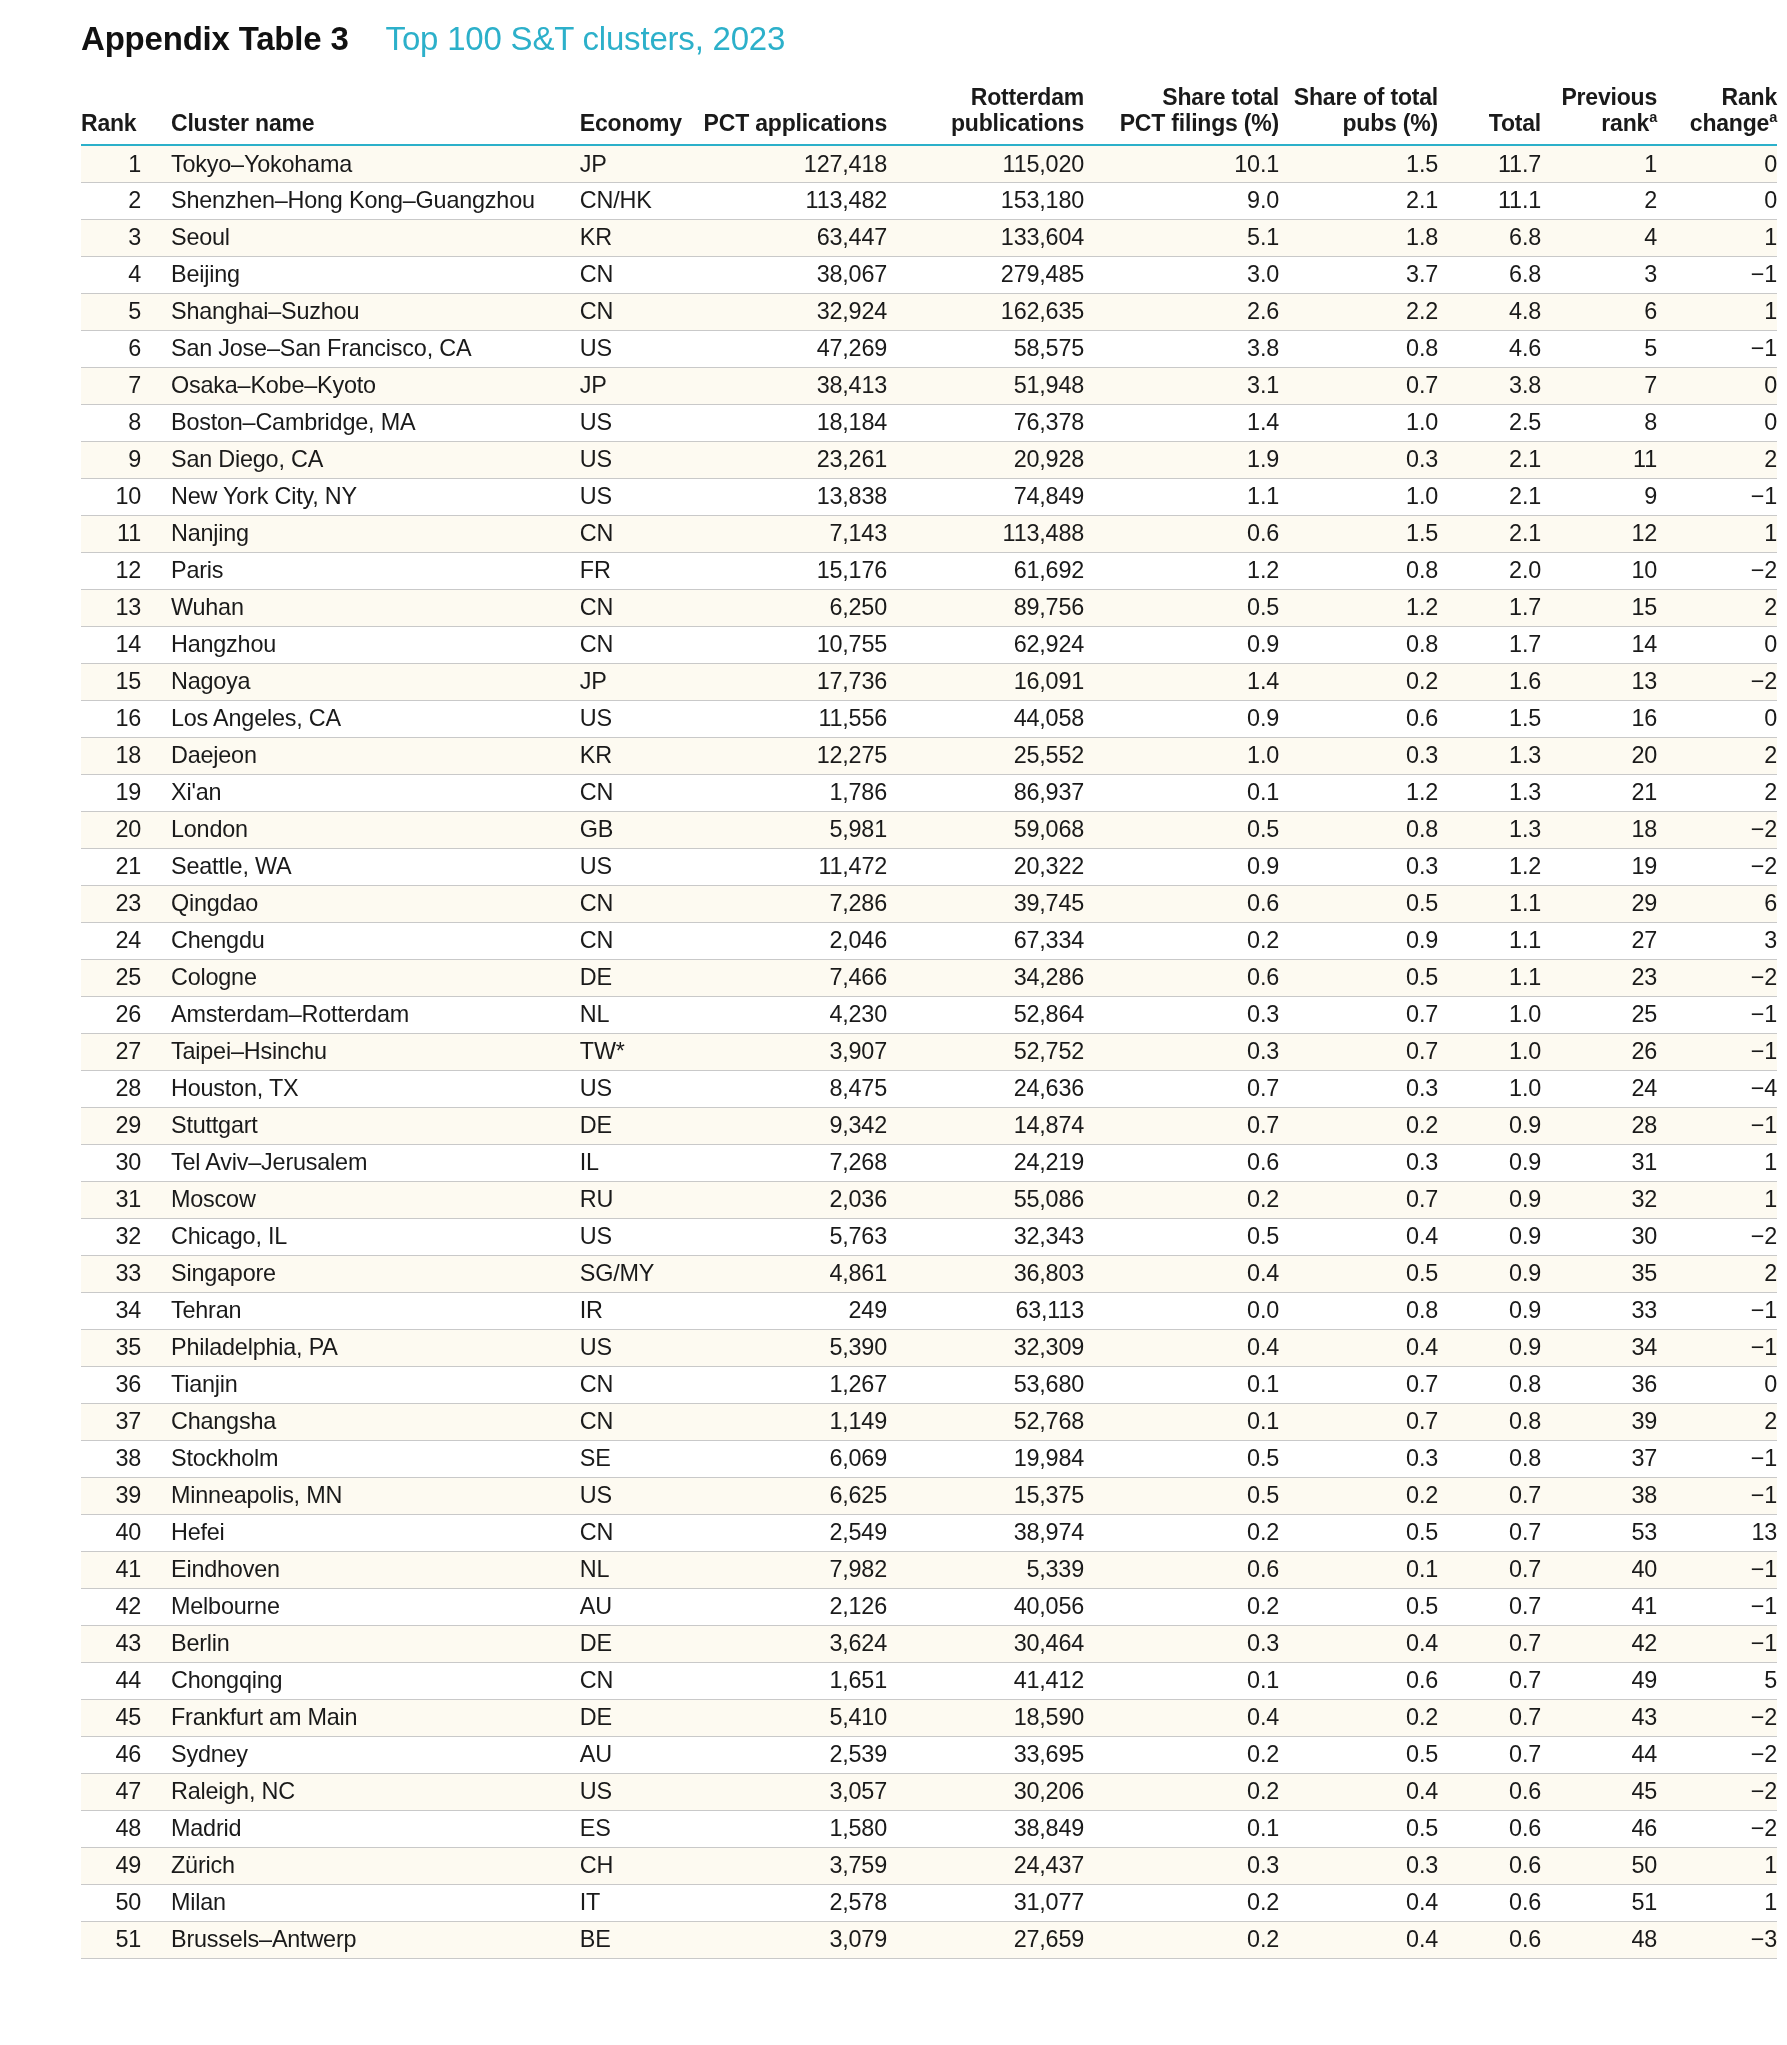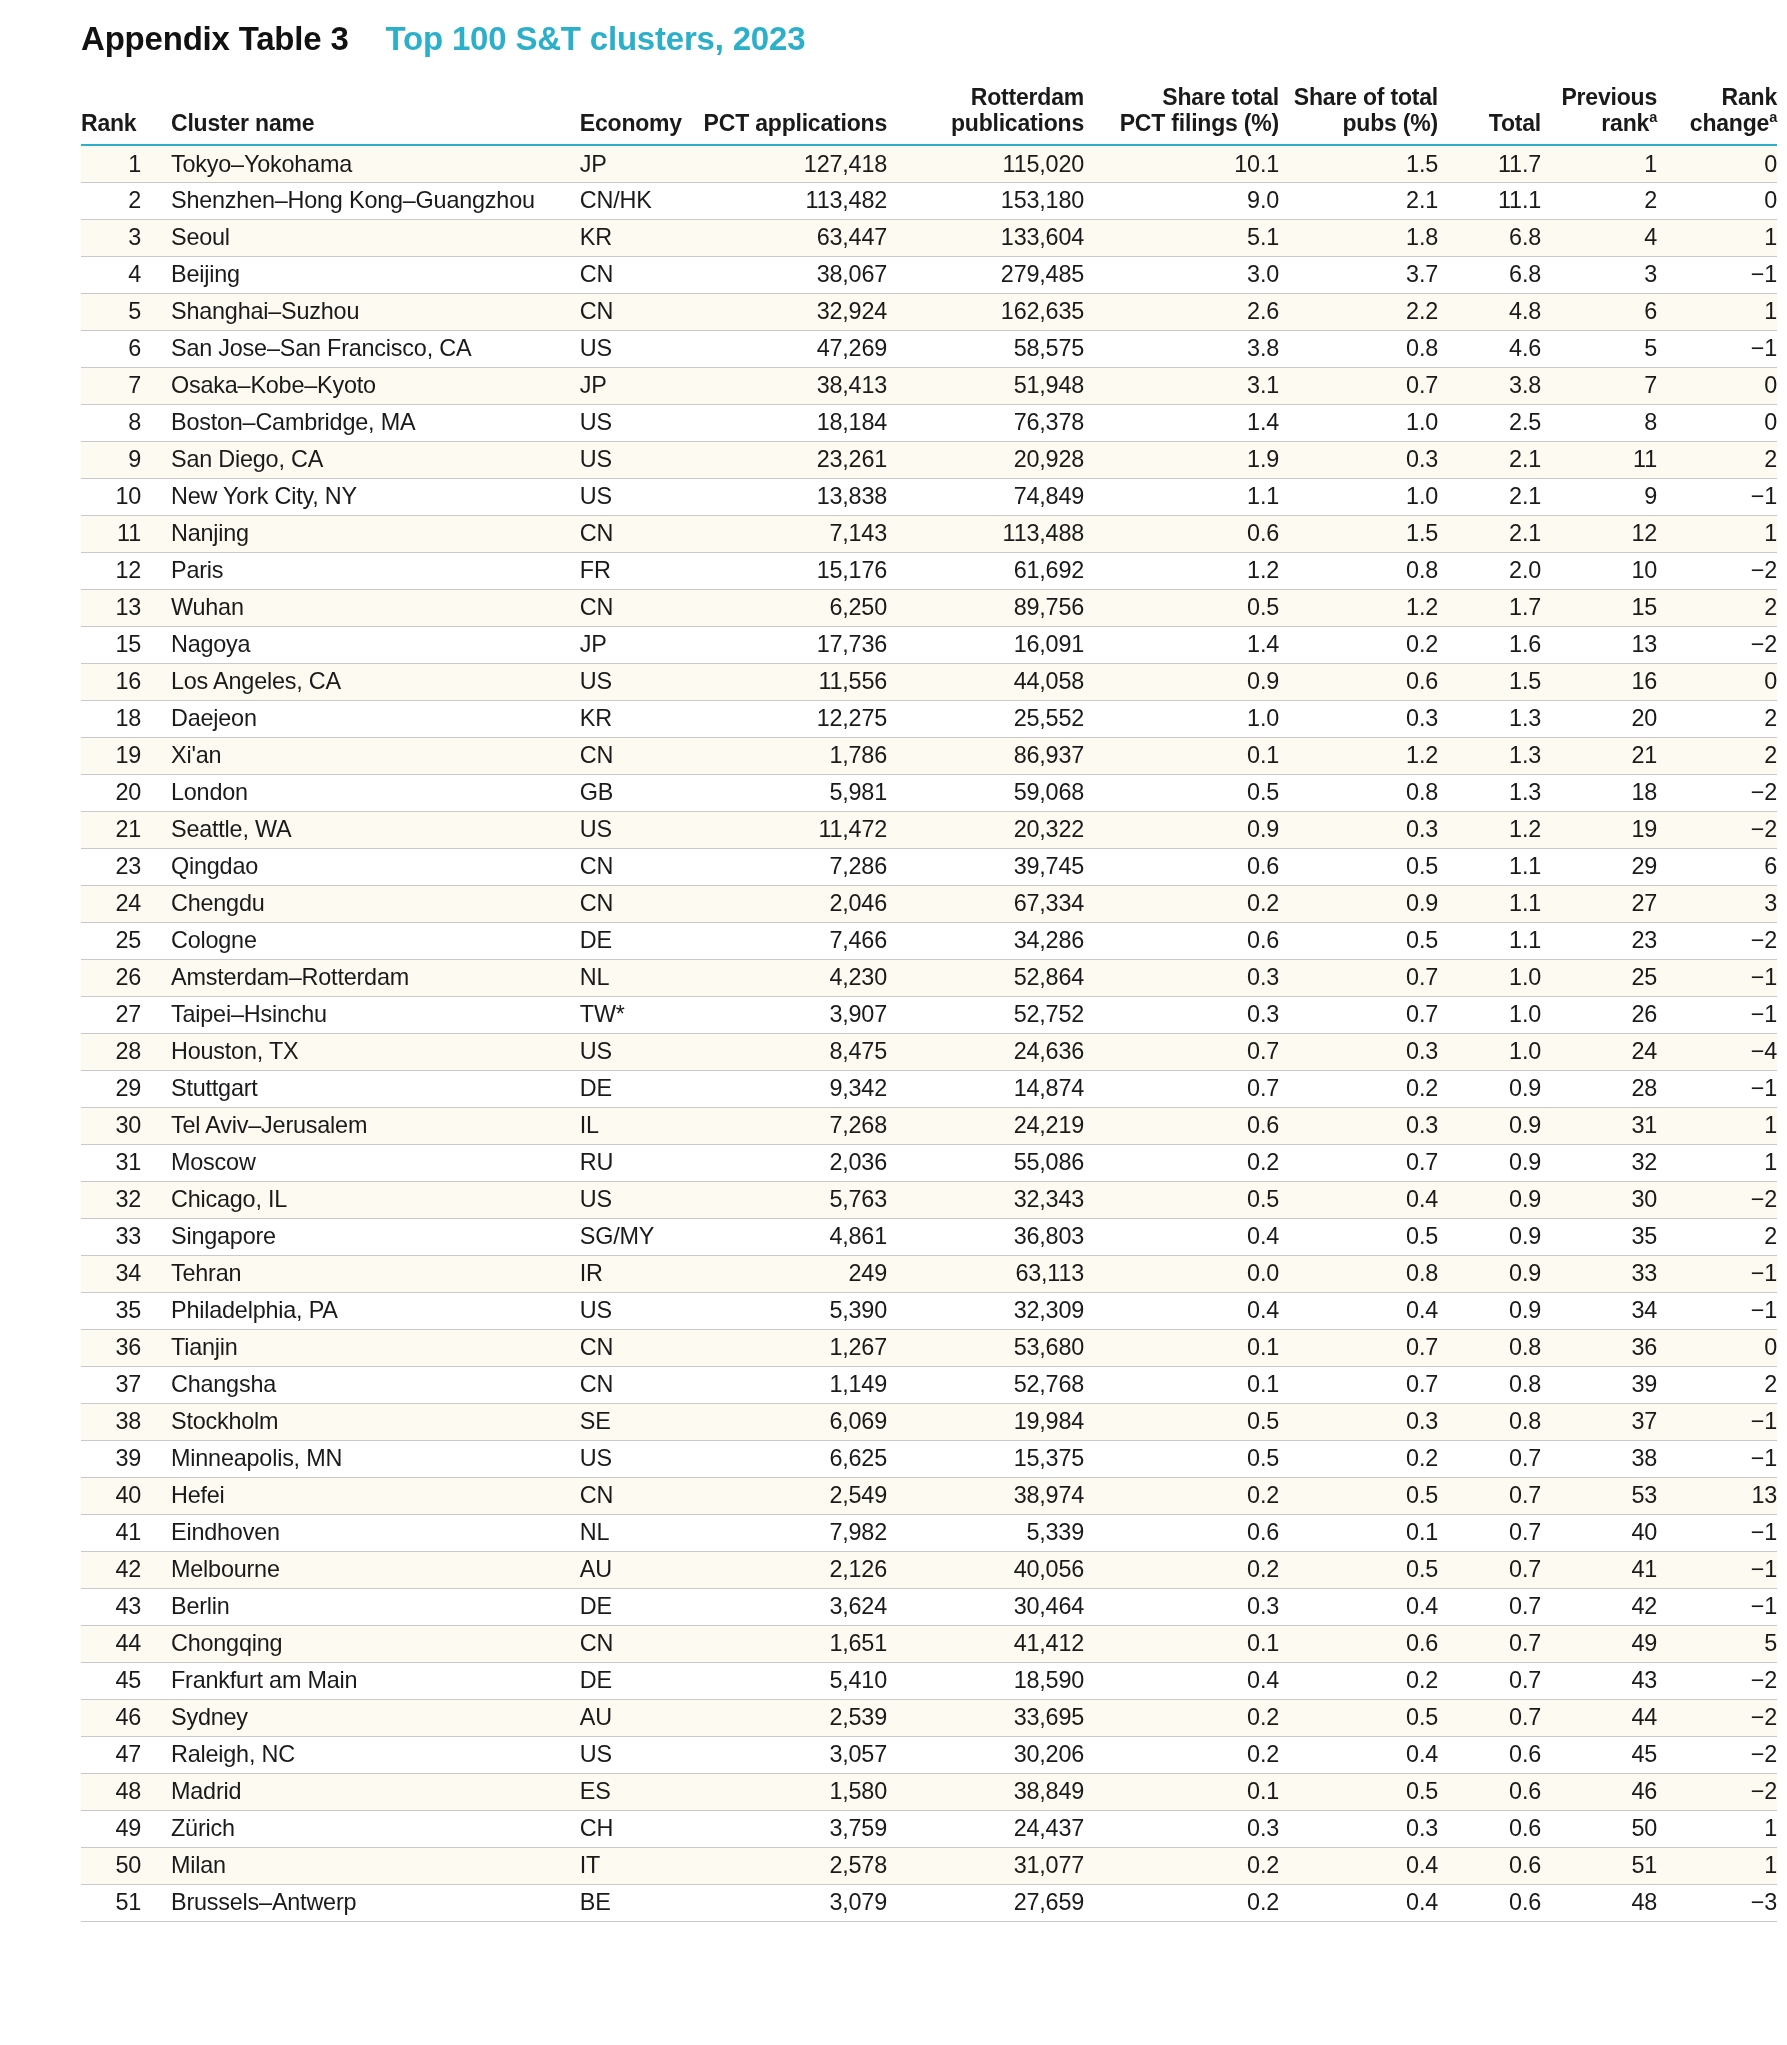--- a/index.html
+++ b/index.html
@@ -5,21 +5,21 @@
   * { margin:0; padding:0; box-sizing:border-box; }
   html,body { background:#ffffff; }
   body {
     width:1787px; height:2045px; overflow:hidden;
     font-family:"Liberation Sans","DejaVu Sans",sans-serif;
     color:#1a1a1a; letter-spacing:-0.2px;
   }
   .page { padding:17px 13.6px 0 81px; }
   .title-row { display:flex; align-items:baseline; gap:37px; margin:3.4px 0 25.6px 0; }
   .title-main { font-size:33px; font-weight:700; color:#111111; }
-  .title-sub  { font-size:33px; font-weight:700; color:#2cb0ca; }
+  .title-sub  { font-size:33px; font-weight:400; color:#2cb0ca; }
   table { width:1695px; border-collapse:collapse; table-layout:fixed; }
   thead th {
     vertical-align:bottom; font-size:23px; font-weight:700; line-height:26.4px;
     padding:0 0 7.7px 0; border-bottom:2.6px solid #2cb0ca; white-space:nowrap;
   }
   thead th .hl { display:block; }
   th.txt { text-align:left; }
   th.num, td.num { text-align:right; }
   td.txt { text-align:left; }
   .pad-cluster { padding-left:30px !important; }
@@ -244,20 +244,32 @@
           <td class="txt pad-economy">CN</td>
           <td class="num">6,250</td>
           <td class="num">89,756</td>
           <td class="num">0.5</td>
           <td class="num">1.2</td>
           <td class="num">1.7</td>
           <td class="num">15</td>
           <td class="num">2</td>
         </tr>
         <tr>
+          <td class="num">14</td>
+          <td class="txt pad-cluster">Hangzhou</td>
+          <td class="txt pad-economy">CN</td>
+          <td class="num">10,755</td>
+          <td class="num">62,924</td>
+          <td class="num">0.9</td>
+          <td class="num">0.8</td>
+          <td class="num">1.7</td>
+          <td class="num">14</td>
+          <td class="num">0</td>
+        </tr>
+        <tr>
           <td class="num">15</td>
           <td class="txt pad-cluster">Nagoya</td>
           <td class="txt pad-economy">JP</td>
           <td class="num">17,736</td>
           <td class="num">16,091</td>
           <td class="num">1.4</td>
           <td class="num">0.2</td>
           <td class="num">1.6</td>
           <td class="num">13</td>
           <td class="num">−2</td>

